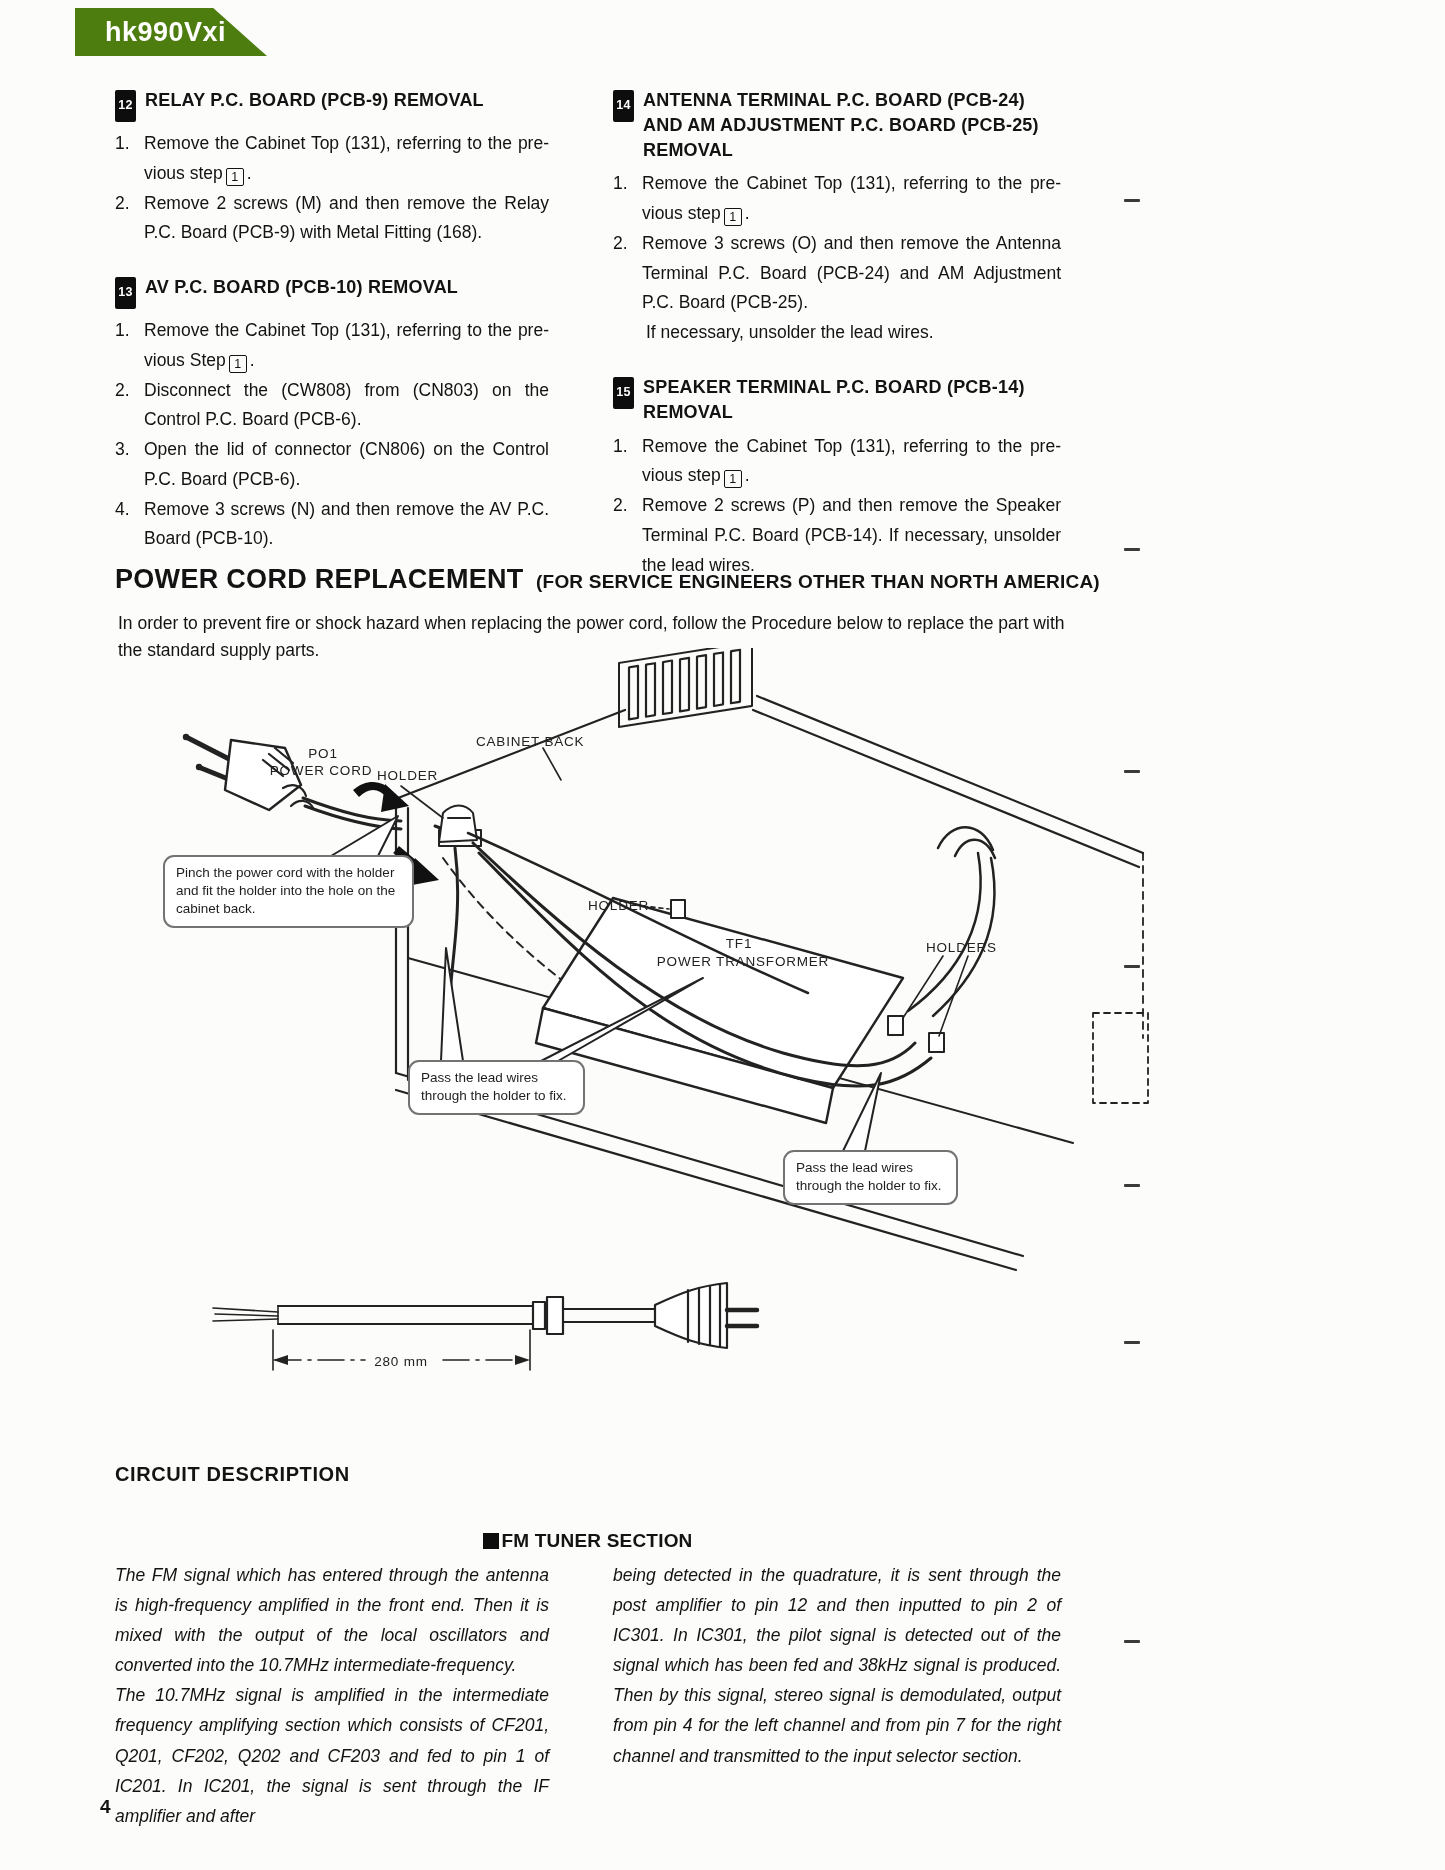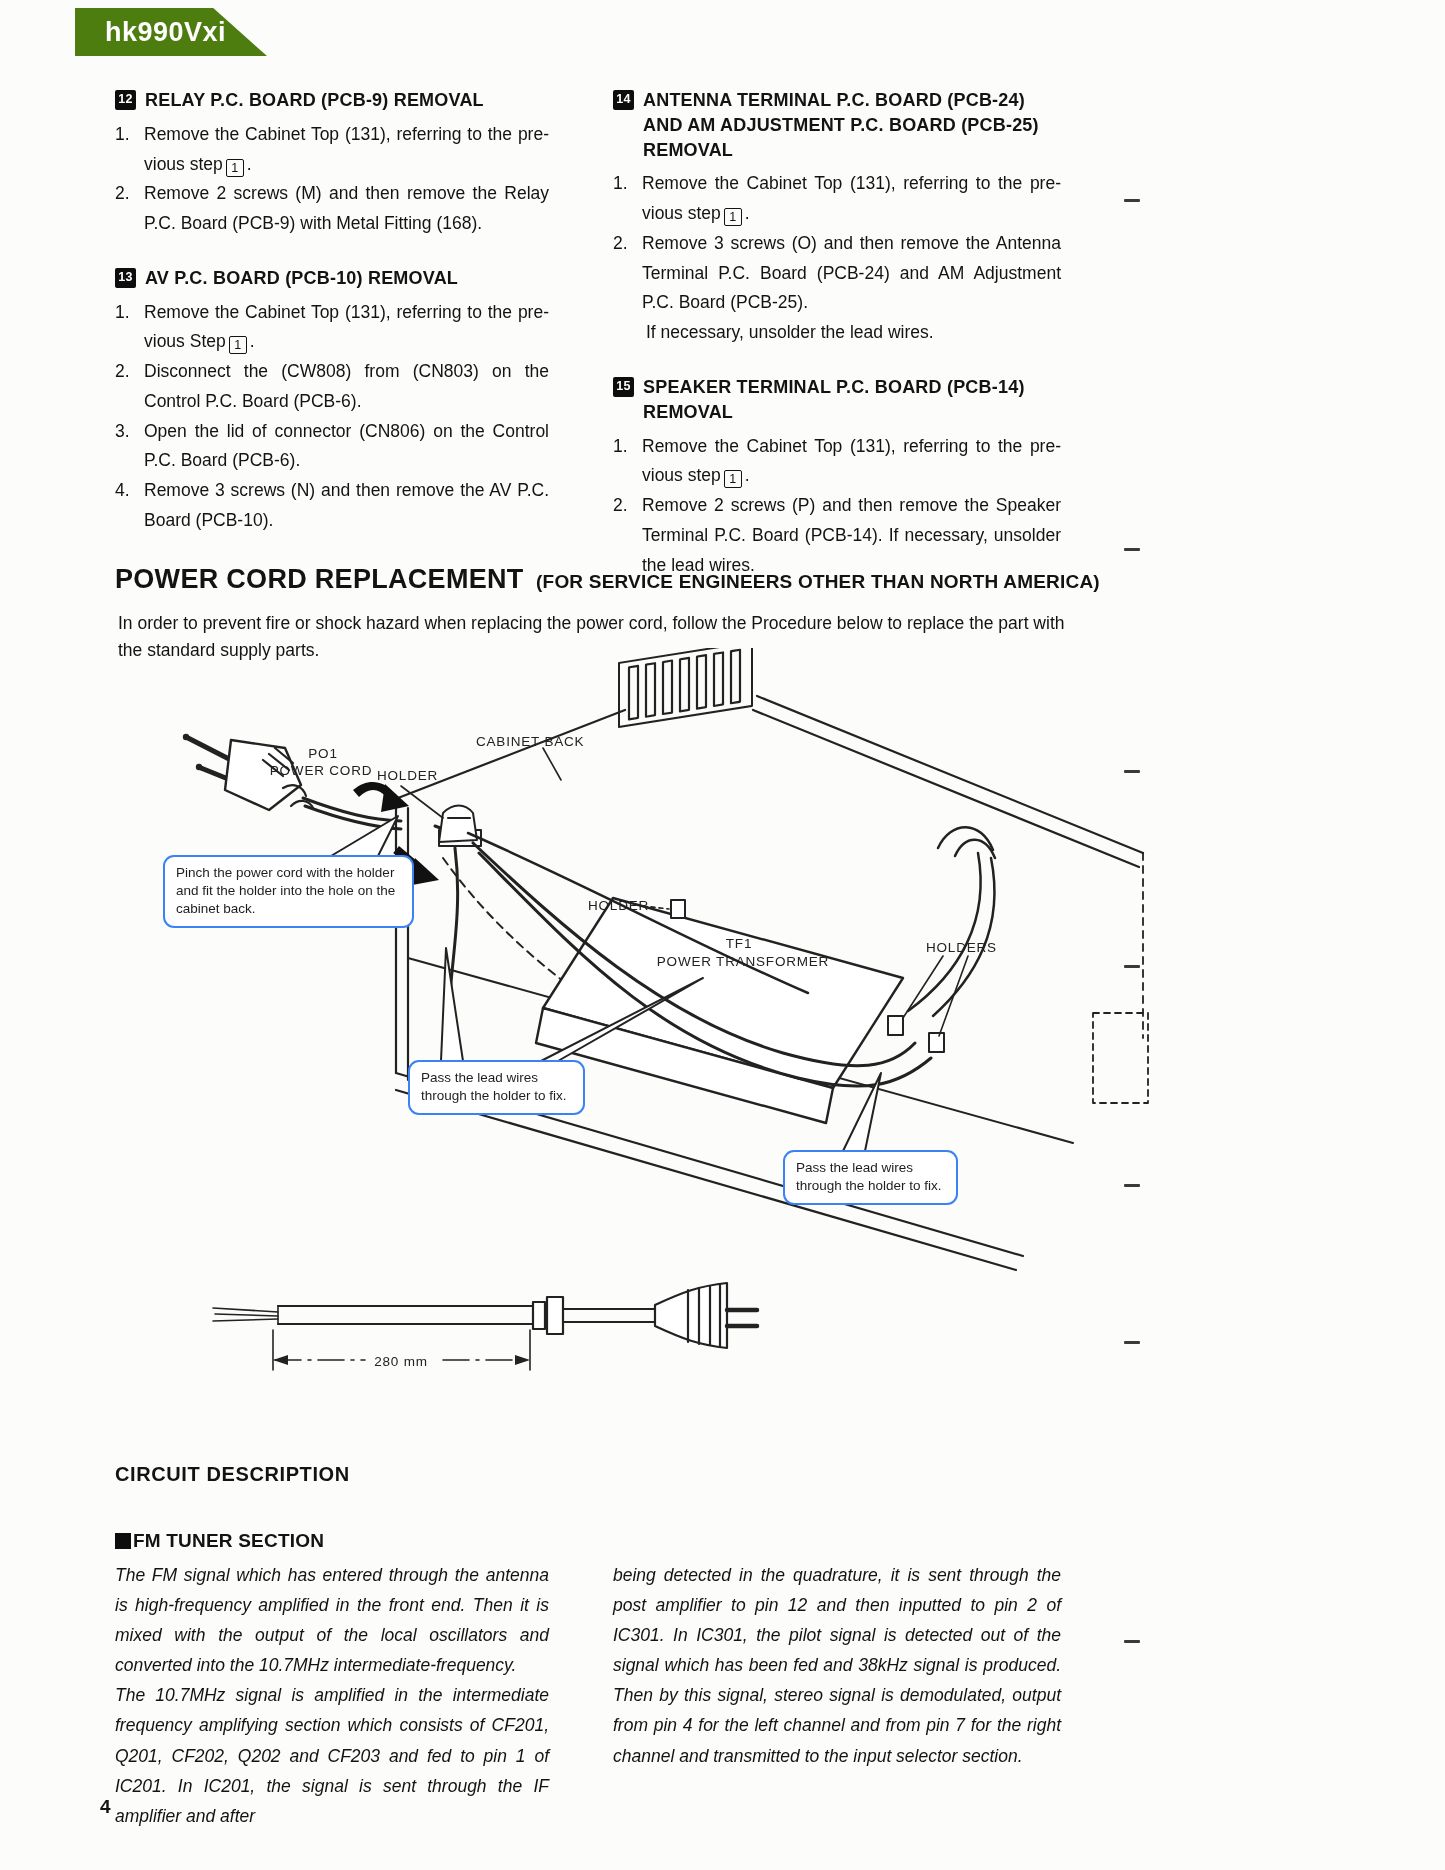--- a/index.html
+++ b/index.html
@@ -10,46 +10,46 @@
          clip-path:polygon(0 0,72% 0,100% 100%,0 100%);}
   .badge span{display:block;padding:9px 0 0 30px;color:#fff;font-size:27px;font-weight:700;letter-spacing:.5px;}
   
   .margin-mark{position:absolute;left:1124px;width:16px;height:2.5px;background:#3a3a3a;border-radius:1px;}
   
   .cols-top{position:absolute;left:115px;top:88px;width:946px;display:flex;gap:64px;}
   .colL{width:434px;flex:none;}
   .colR{width:448px;flex:none;}
   .sec{margin-bottom:27px;}
   .sec-head{display:flex;gap:9px;font-weight:700;font-size:18px;line-height:1.38;margin-bottom:7px;letter-spacing:.2px;}
-  .sec-num{flex:none;width:21px;height:20px;margin-top:2px;background:#0d0d0d;color:#fff;
+  .sec-num{flex:none;width:21px;height:32px;margin-top:2px;background:#0d0d0d;color:#fff;
            font-size:12.5px;font-weight:700;display:flex;align-items:center;justify-content:center;border-radius:2px;}
   .step{display:flex;font-size:17.5px;line-height:1.70;}
   .step-num{flex:none;width:29px;}
   .step-body{flex:1;text-align:justify;}
   .boxed-ref{display:inline-block;border:1.6px solid #131313;width:16px;height:16px;line-height:16px;
              text-align:center;font-size:12.5px;margin:0 3px;vertical-align:-2px;border-radius:2px;}
   .boxed-ref:empty{display:none;}
   .step-note{margin-left:33px;font-size:17.5px;line-height:1.70;text-align:justify;}
   
   .pc-head{position:absolute;left:115px;top:564px;white-space:nowrap;}
   .pc-title{font-size:27px;font-weight:700;letter-spacing:.3px;}
   .pc-suffix{font-size:19px;font-weight:700;margin-left:8px;letter-spacing:.2px;}
   .pc-intro{position:absolute;left:118px;top:610px;width:962px;font-size:17.5px;line-height:1.55;}
   
   .diagram{position:absolute;left:143px;top:648px;width:1010px;height:760px;}
   .diagram svg{position:absolute;left:0;top:0;}
-  .callout{position:absolute;border:2px solid #3b82f6;border-radius:11px;background:#fff;
+  .callout{position:absolute;border:2px solid #737373;border-radius:11px;background:#fff;
            padding:7px 10px 8px 11px;font-size:13.5px;line-height:1.33;color:#1e1e1e;}
   .co1{left:20px;top:207px;width:226px;}
   .co2{left:265px;top:412px;width:152px;}
   .co3{left:640px;top:502px;width:150px;}
   
   .cd{position:absolute;left:115px;top:1448px;width:946px;}
   .cd-title{font-size:20px;font-weight:700;letter-spacing:.6px;margin-top:15px;}
-  .fm-head{margin-top:44px;font-size:19px;font-weight:700;display:flex;align-items:center;letter-spacing:.2px;}
+  .fm-head{margin-top:44px;font-size:19px;font-weight:700;display:flex;align-items:center;letter-spacing:.2px;justify-content:center;}
   .fm-square{width:16px;height:16px;background:#0d0d0d;display:inline-block;margin-right:2px;}
   .cd-cols{margin-top:8px;display:flex;gap:64px;font-style:italic;}
   .para{font-size:17.5px;line-height:1.72;text-align:justify;}
   .page-num{position:absolute;left:100px;top:1796px;font-size:19px;font-weight:700;}
   svg text{font-family:"Liberation Sans",sans-serif;fill:#222;}
 </style>
 </head>
 <body>
 
 <div class="page">

